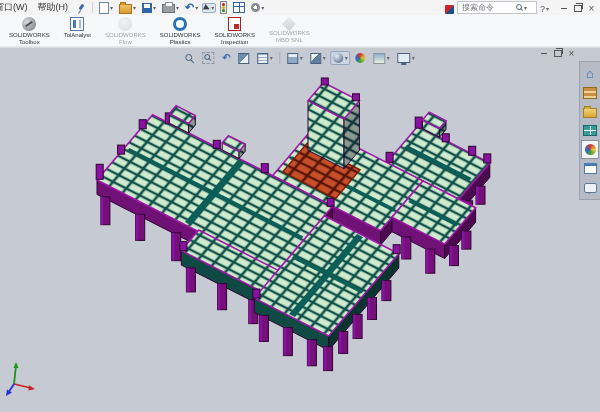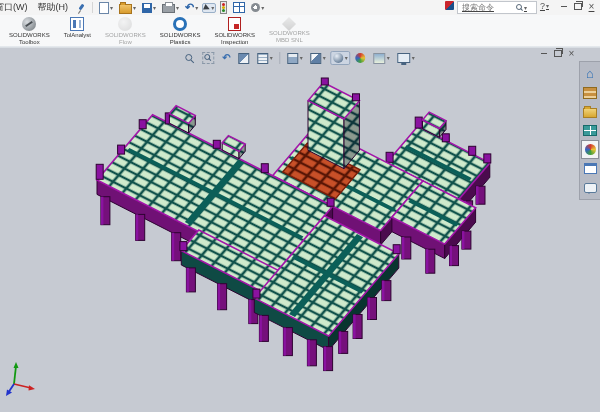--- a/index.html
+++ b/index.html
@@ -13,21 +13,21 @@
   .menu-item{padding:1px 5px;white-space:nowrap;font-size:9px;color:#333;}
   .pin{width:10px;height:10px;position:relative;margin:0 3px;}
   .pin:before{content:"";position:absolute;left:4px;top:1px;width:3px;height:6px;background:#3a6fb0;border-radius:1px;transform:rotate(35deg);}
   .pin:after{content:"";position:absolute;left:3px;top:7px;width:1px;height:4px;background:#777;transform:rotate(35deg);}
   .vsep{width:1px;height:11px;background:#d5d5d5;margin:0 3px;}
   .qat{display:flex;align-items:center;}
   .qat-btn{display:flex;align-items:center;padding:1px 1px;margin:0 1px;border:1px solid transparent;border-radius:2px;}
   .qat-btn.pressed{border-color:#9ab0c8;background:#dfe7f1;}
   .caret{font-size:6px;color:#666;margin-left:1px;line-height:6px;}
   .title-center{position:absolute;left:0;right:0;text-align:right;font-size:10px;color:#555;pointer-events:none;}
-  .tb-right{margin-left:auto;display:flex;align-items:flex-start;z-index:2;background:#f4f4f4;padding-left:3px;text-decoration:underline;}
+  .tb-right{margin-left:auto;display:flex;align-items:flex-end;z-index:2;background:#f4f4f4;padding-left:3px;}
   .sw-logo{width:9px;height:9px;background:linear-gradient(135deg,#c9252c 55%,#1a4f8a 55%);border-radius:1px;margin-right:3px;}
   .search-box{display:flex;align-items:center;border:1px solid #c2c6cc;background:#fff;height:11px;width:74px;padding:0 2px;}
   .search-box input{border:0;outline:0;width:52px;font-size:8px;font-family:"Liberation Sans",sans-serif;color:#333;background:transparent;}
   .mag{width:7px;height:7px;position:relative;display:inline-block;}
   .mag:before{content:"";position:absolute;width:4px;height:4px;border:1.2px solid #5a6a7a;border-radius:50%;left:0;top:0;}
   .mag:after{content:"";position:absolute;width:3px;height:1.2px;background:#5a6a7a;transform:rotate(45deg);left:4px;top:5px;}
   .tb-btn{font-size:9px;color:#555;padding:0 3px;display:flex;align-items:center;}
   .winbtns{display:flex;align-items:center;margin-left:4px;margin-right:2px;}
   .wb{width:13px;height:11px;display:flex;align-items:center;justify-content:center;margin-left:1px;}
   .wb-min{width:6px;height:1.5px;background:#555;}

